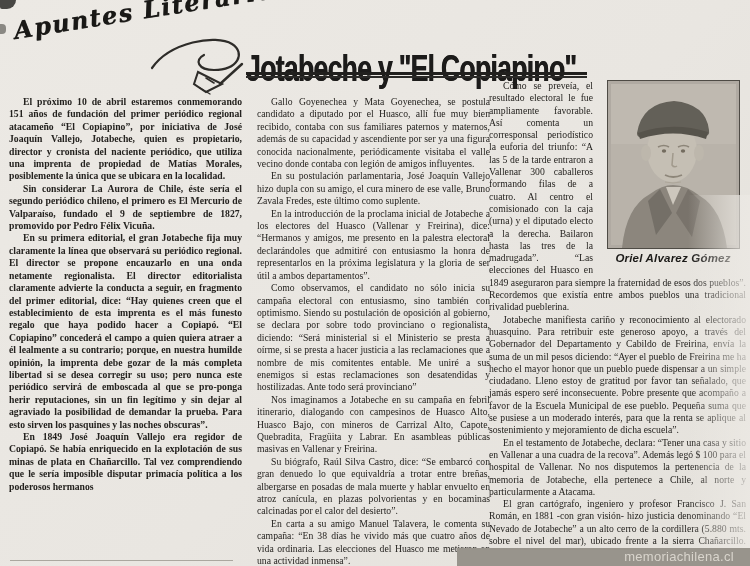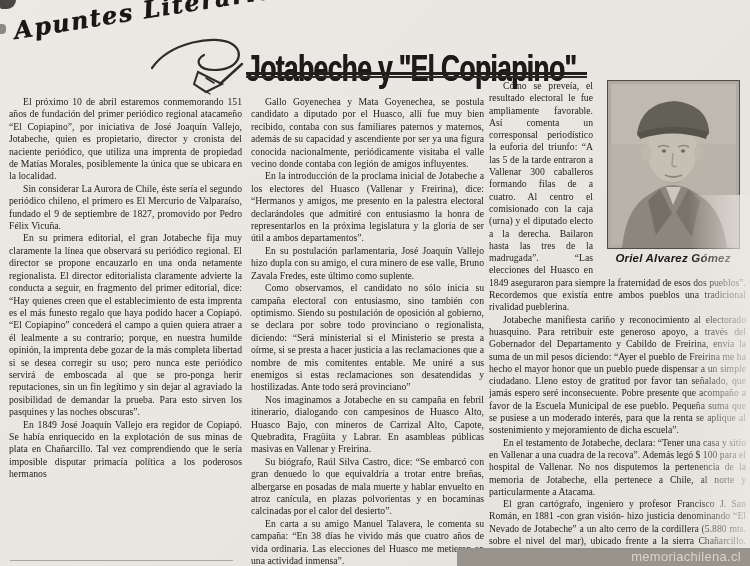--- a/index.html
+++ b/index.html
@@ -32,22 +32,22 @@
   .double-rule{
     position:absolute;left:246px;top:72px;width:341px;height:6px;
     border-top:3px solid #21201e;border-bottom:2px solid #2a2927;box-sizing:border-box;
   }
   
   .col{
     position:absolute;font-size:9.7px;line-height:12.4px;text-align:justify;
     color:#24221f;overflow:hidden;hyphens:auto;
   }
   .col .para{margin:0;text-indent:14px;}
-  .col1{left:9px;top:96px;width:233px;height:468px;}
-  .col2{left:251px;top:96px;width:233px;height:468px;}
+  .col1{left:9px;top:96px;width:233px;height:468px;font-weight:bold;}
+  .col2{left:257px;top:96px;width:233px;height:468px;}
   .col3{left:489px;top:80px;width:257px;height:486px;line-height:12.3px;}
   
   .photo-block{float:right;width:146px;margin:0 0 5px 7px;}
   .photo-frame{
     width:131px;height:167px;margin:0 auto;border:1px solid #4e4b45;
     background:#b5b0a8;box-sizing:content-box;overflow:hidden;
   }
   .photo-frame svg{display:block;}
   .photo-caption{
     margin-top:3px;text-align:center;
@@ -57,21 +57,21 @@
   
   .col1-rule{position:absolute;left:10px;top:560px;width:223px;height:1px;background:#aba79f;}
   .fade-right{
     position:absolute;left:688px;top:195px;width:62px;height:355px;pointer-events:none;
     background:linear-gradient(to right,rgba(233,230,225,0) 0%,rgba(236,233,228,.8) 100%);
   }
   .wm-band{
     position:absolute;left:457px;top:548px;width:293px;height:18px;z-index:5;
     background:#98948c;color:#d9d5cd;
     font-family:"Liberation Sans",sans-serif;font-size:13px;line-height:18px;
-    text-align:right;padding-right:9px;box-sizing:border-box;letter-spacing:.3px;
+    text-align:right;padding-right:16px;box-sizing:border-box;letter-spacing:.3px;
   }
 </style>
 </head>
 <body>
 
 <div class="page">
 
   <div class="smudge-a"></div>
   <div class="smudge-b"></div>
 
@@ -90,22 +90,22 @@
 
   <div class="col col1" lang="es">
       <p class="para">El próximo 10 de abril estaremos conmemorando 151 años de fundación del primer periódico regional atacameño “El Copiapino”, por iniciativa de José Joaquín Vallejo, Jotabeche, quien es propietario, director y cronista del naciente periódico, que utiliza una imprenta de propiedad de Matías Morales, posiblemente la única que se ubicara en la localidad.</p>
       <p class="para">Sin considerar La Aurora de Chile, éste sería el segundo periódico chileno, el primero es El Mercurio de Valparaíso, fundado el 9 de septiembre de 1827, promovido por Pedro Félix Vicuña.</p>
       <p class="para">En su primera editorial, el gran Jotabeche fija muy claramente la línea que observará su periódico regional. El director se propone encauzarlo en una onda netamente regionalista. El director editorialista claramente advierte la conducta a seguir, en fragmento del primer editorial, dice: “Hay quienes creen que el establecimiento de esta imprenta es el más funesto regalo que haya podido hacer a Copiapó. “El Copiapino” concederá el campo a quien quiera atraer a él lealmente a su contrario; porque, en nuestra humilde opinión, la imprenta debe gozar de la más completa libertad si se desea corregir su uso; pero nunca este periódico servirá de emboscada al que se pro-ponga herir reputaciones, sin un fin legítimo y sin dejar al agraviado la posibilidad de demandar la prueba. Para esto sirven los pasquines y las noches obscuras”.</p>
       <p class="para">En 1849 José Joaquín Vallejo era regidor de Copiapó. Se había enriquecido en la explotación de sus minas de plata en Chañarcillo. Tal vez comprendiendo que le sería imposible disputar primacía política a los poderosos hermanos</p>
     </div>
 
   <div class="col col2" lang="es">
       <p class="para">Gallo Goyenechea y Mata Goyenechea, se postula candidato a diputado por el Huasco, allí fue muy bien recibido, contaba con sus familiares paternos y maternos, además de su capacidad y ascendiente por ser ya una figura conocida nacionalmente, periódicamente visitaba el valle vecino donde contaba con legión de amigos influyentes.</p>
+      <p class="para">En su postulación parlamentaria, José Joaquín Vallejo hizo dupla con su amigo, el cura minero de ese valle, Bruno Zavala Fredes, este último como suplente.</p>
       <p class="para">En la introducción de la proclama inicial de Jotabeche a los electores del Huasco (Vallenar y Freirina), dice: “Hermanos y amigos, me presento en la palestra electoral declarándoles que admitiré con entusiasmo la honra de representarlos en la próxima legislatura y la gloria de ser útil a ambos departamentos”.</p>
-      <p class="para">En su postulación parlamentaria, José Joaquín Vallejo hizo dupla con su amigo, el cura minero de ese valle, Bruno Zavala Fredes, este último como suplente.</p>
       <p class="para">Como observamos, el candidato no sólo inicia su campaña electoral con entusiasmo, sino también con optimismo. Siendo su postulación de oposición al gobierno, se declara por sobre todo provinciano o regionalista, diciendo: “Será ministerial si el Ministerio se presta a oírme, si se presta a hacer justicia a las reclamaciones que a nombre de mis comitentes entable. Me uniré a sus enemigos si estas reclamaciones son desatendidas y hostilizadas. Ante todo será provinciano”</p>
       <p class="para">Nos imaginamos a Jotabeche en su campaña en febril itinerario, dialogando con campesinos de Huasco Alto, Huasco Bajo, con mineros de Carrizal Alto, Capote, Quebradita, Fragüita y Labrar. En asambleas públicas masivas en Vallenar y Freirina.</p>
       <p class="para">Su biógrafo, Raúl Silva Castro, dice: “Se embarcó con gran denuedo lo que equivaldría a trotar entre breñas, albergarse en posadas de mala muerte y hablar envuelto en atroz canícula, en plazas polvorientas y en bocaminas calcinadas por el calor del desierto”.</p>
       <p class="para">En carta a su amigo Manuel Talavera, le comenta su campaña: “En 38 días he vivido más que cuatro años de vida ordinaria. Las elecciones del Huasco me metieron en una actividad inmensa”.</p>
     </div>
 
   <div class="col col3" lang="es">
     <div class="photo-block">
       <div class="photo-frame">
         <svg viewBox="0 0 131 167" width="131" height="167">

